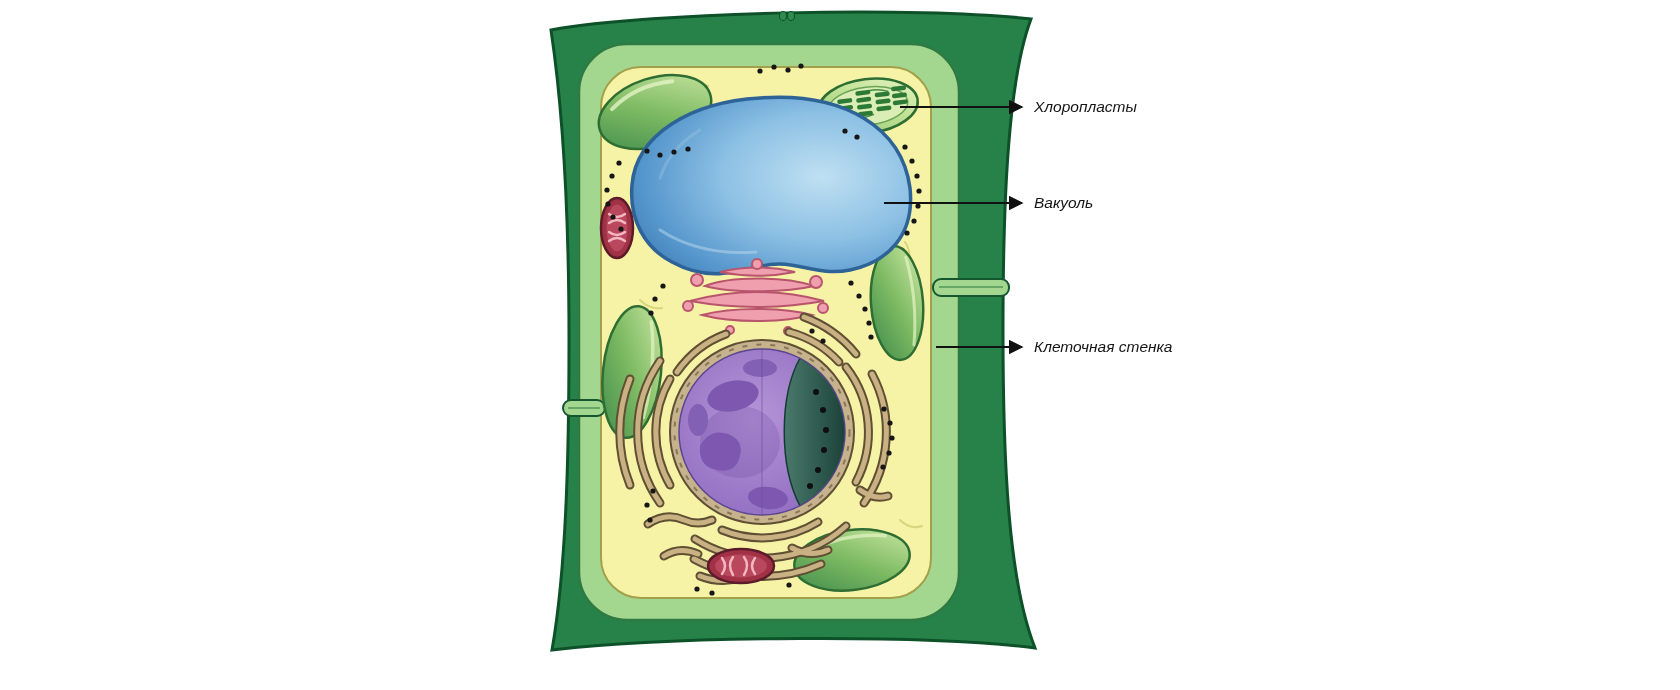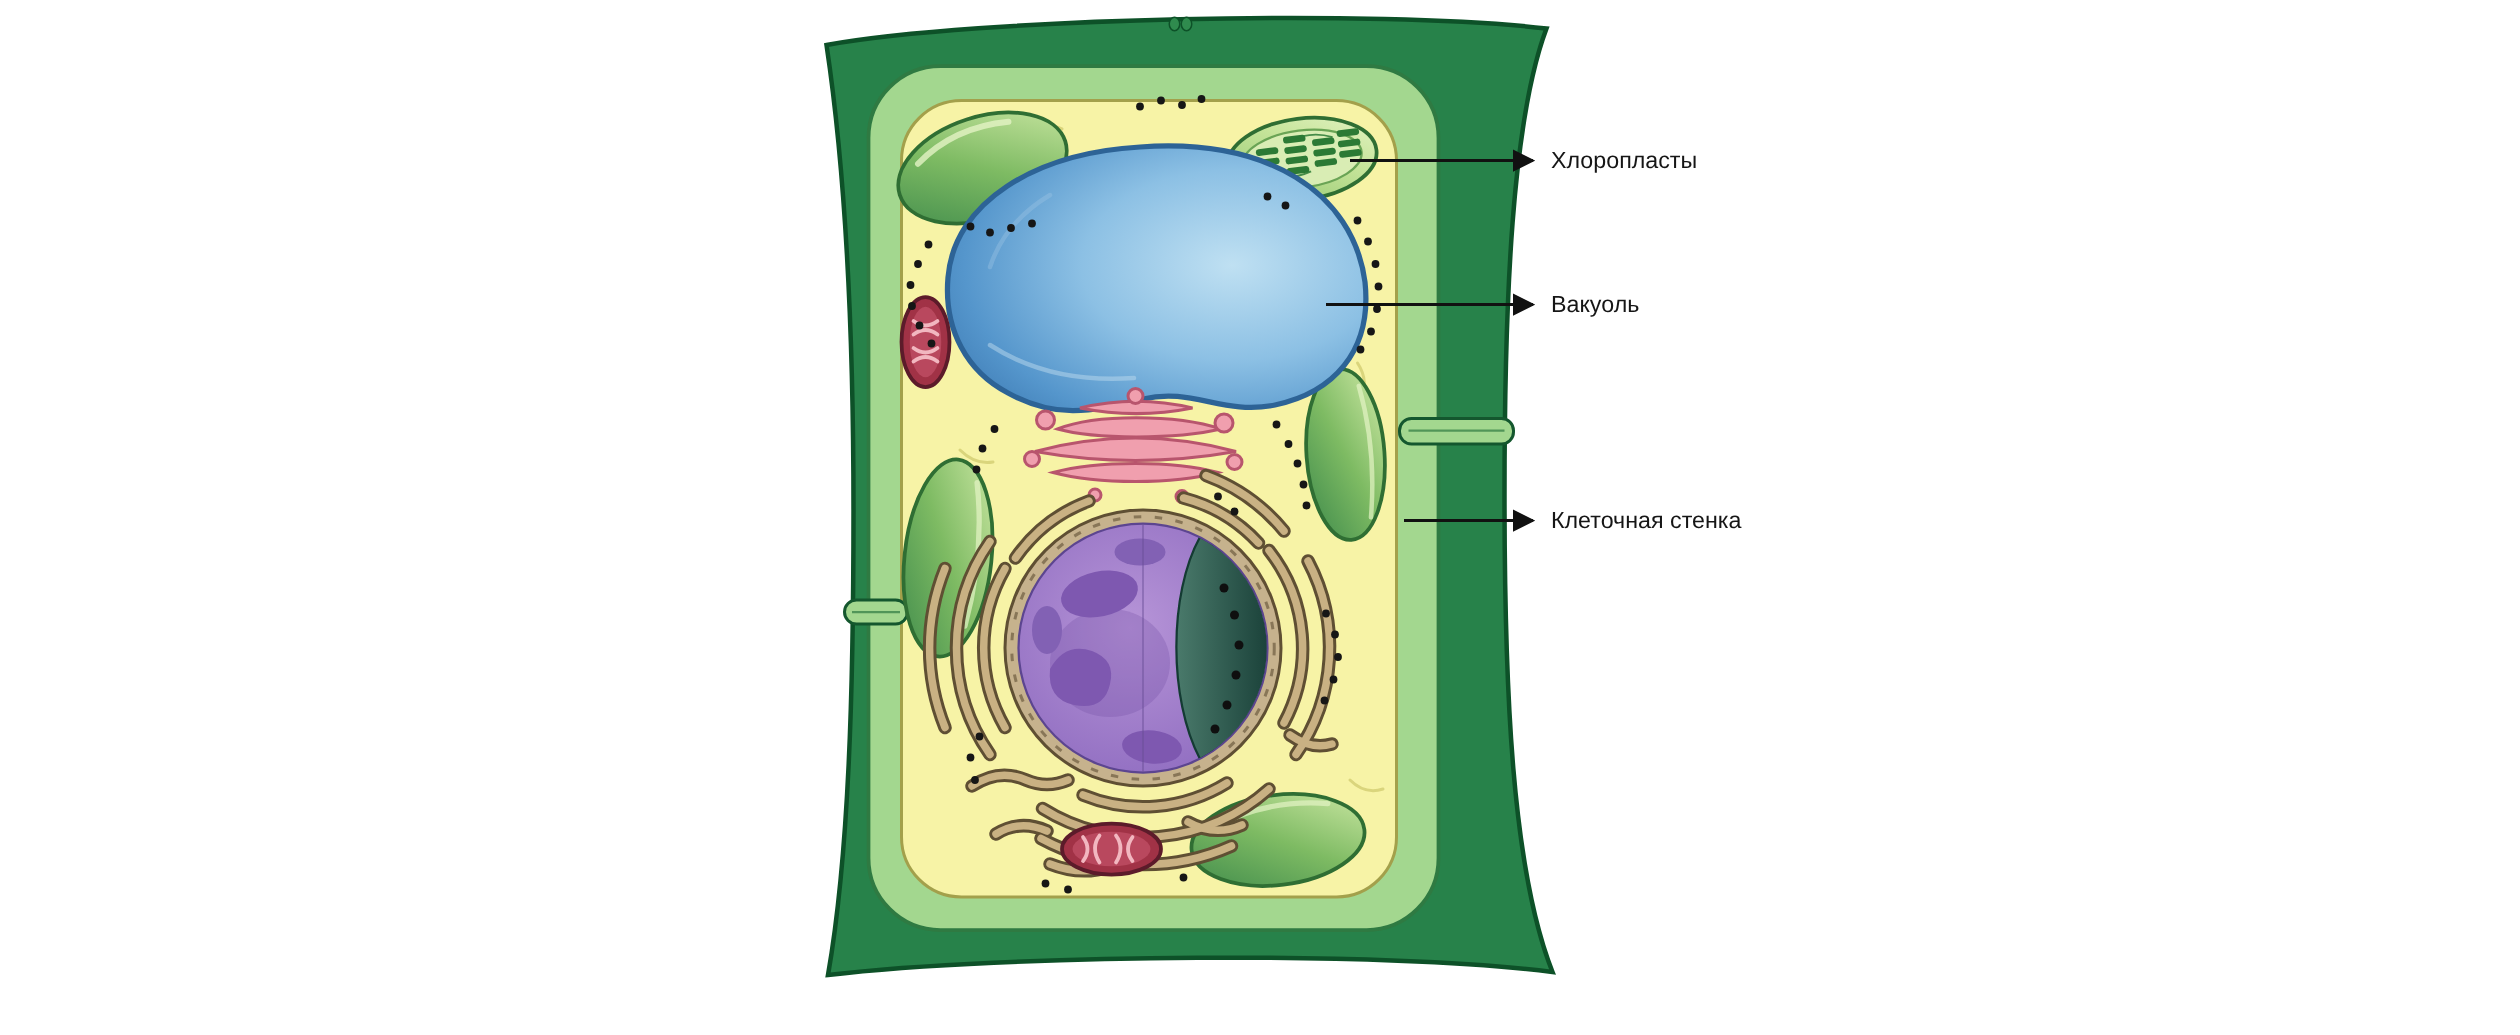--- a/index.html
+++ b/index.html
@@ -1,17 +1,17 @@
 <!DOCTYPE html>
 <html><head>
 <meta charset="utf-8">
 <style>
   html,body{margin:0;padding:0;background:#ffffff;}
   body{font-family:"Liberation Sans", sans-serif;}
-  .stage{position:relative;width:1680px;height:690px;background:#ffffff;overflow:hidden;}
+  .stage{position:relative;width:1680px;height:690px;background:#ffffff;overflow:hidden;font-style:italic;}
   svg{display:block;}
   text.diagram-label{font-family:"Liberation Sans", sans-serif;font-size:15.5px;fill:#161616;}
 </style>
 </head>
 <body>
 
 <div class="stage">
 <svg width="1680" height="690" viewBox="0 0 1680 690">
   <defs>
     <radialGradient id="vacGrad" cx="0.68" cy="0.45" r="0.80">

